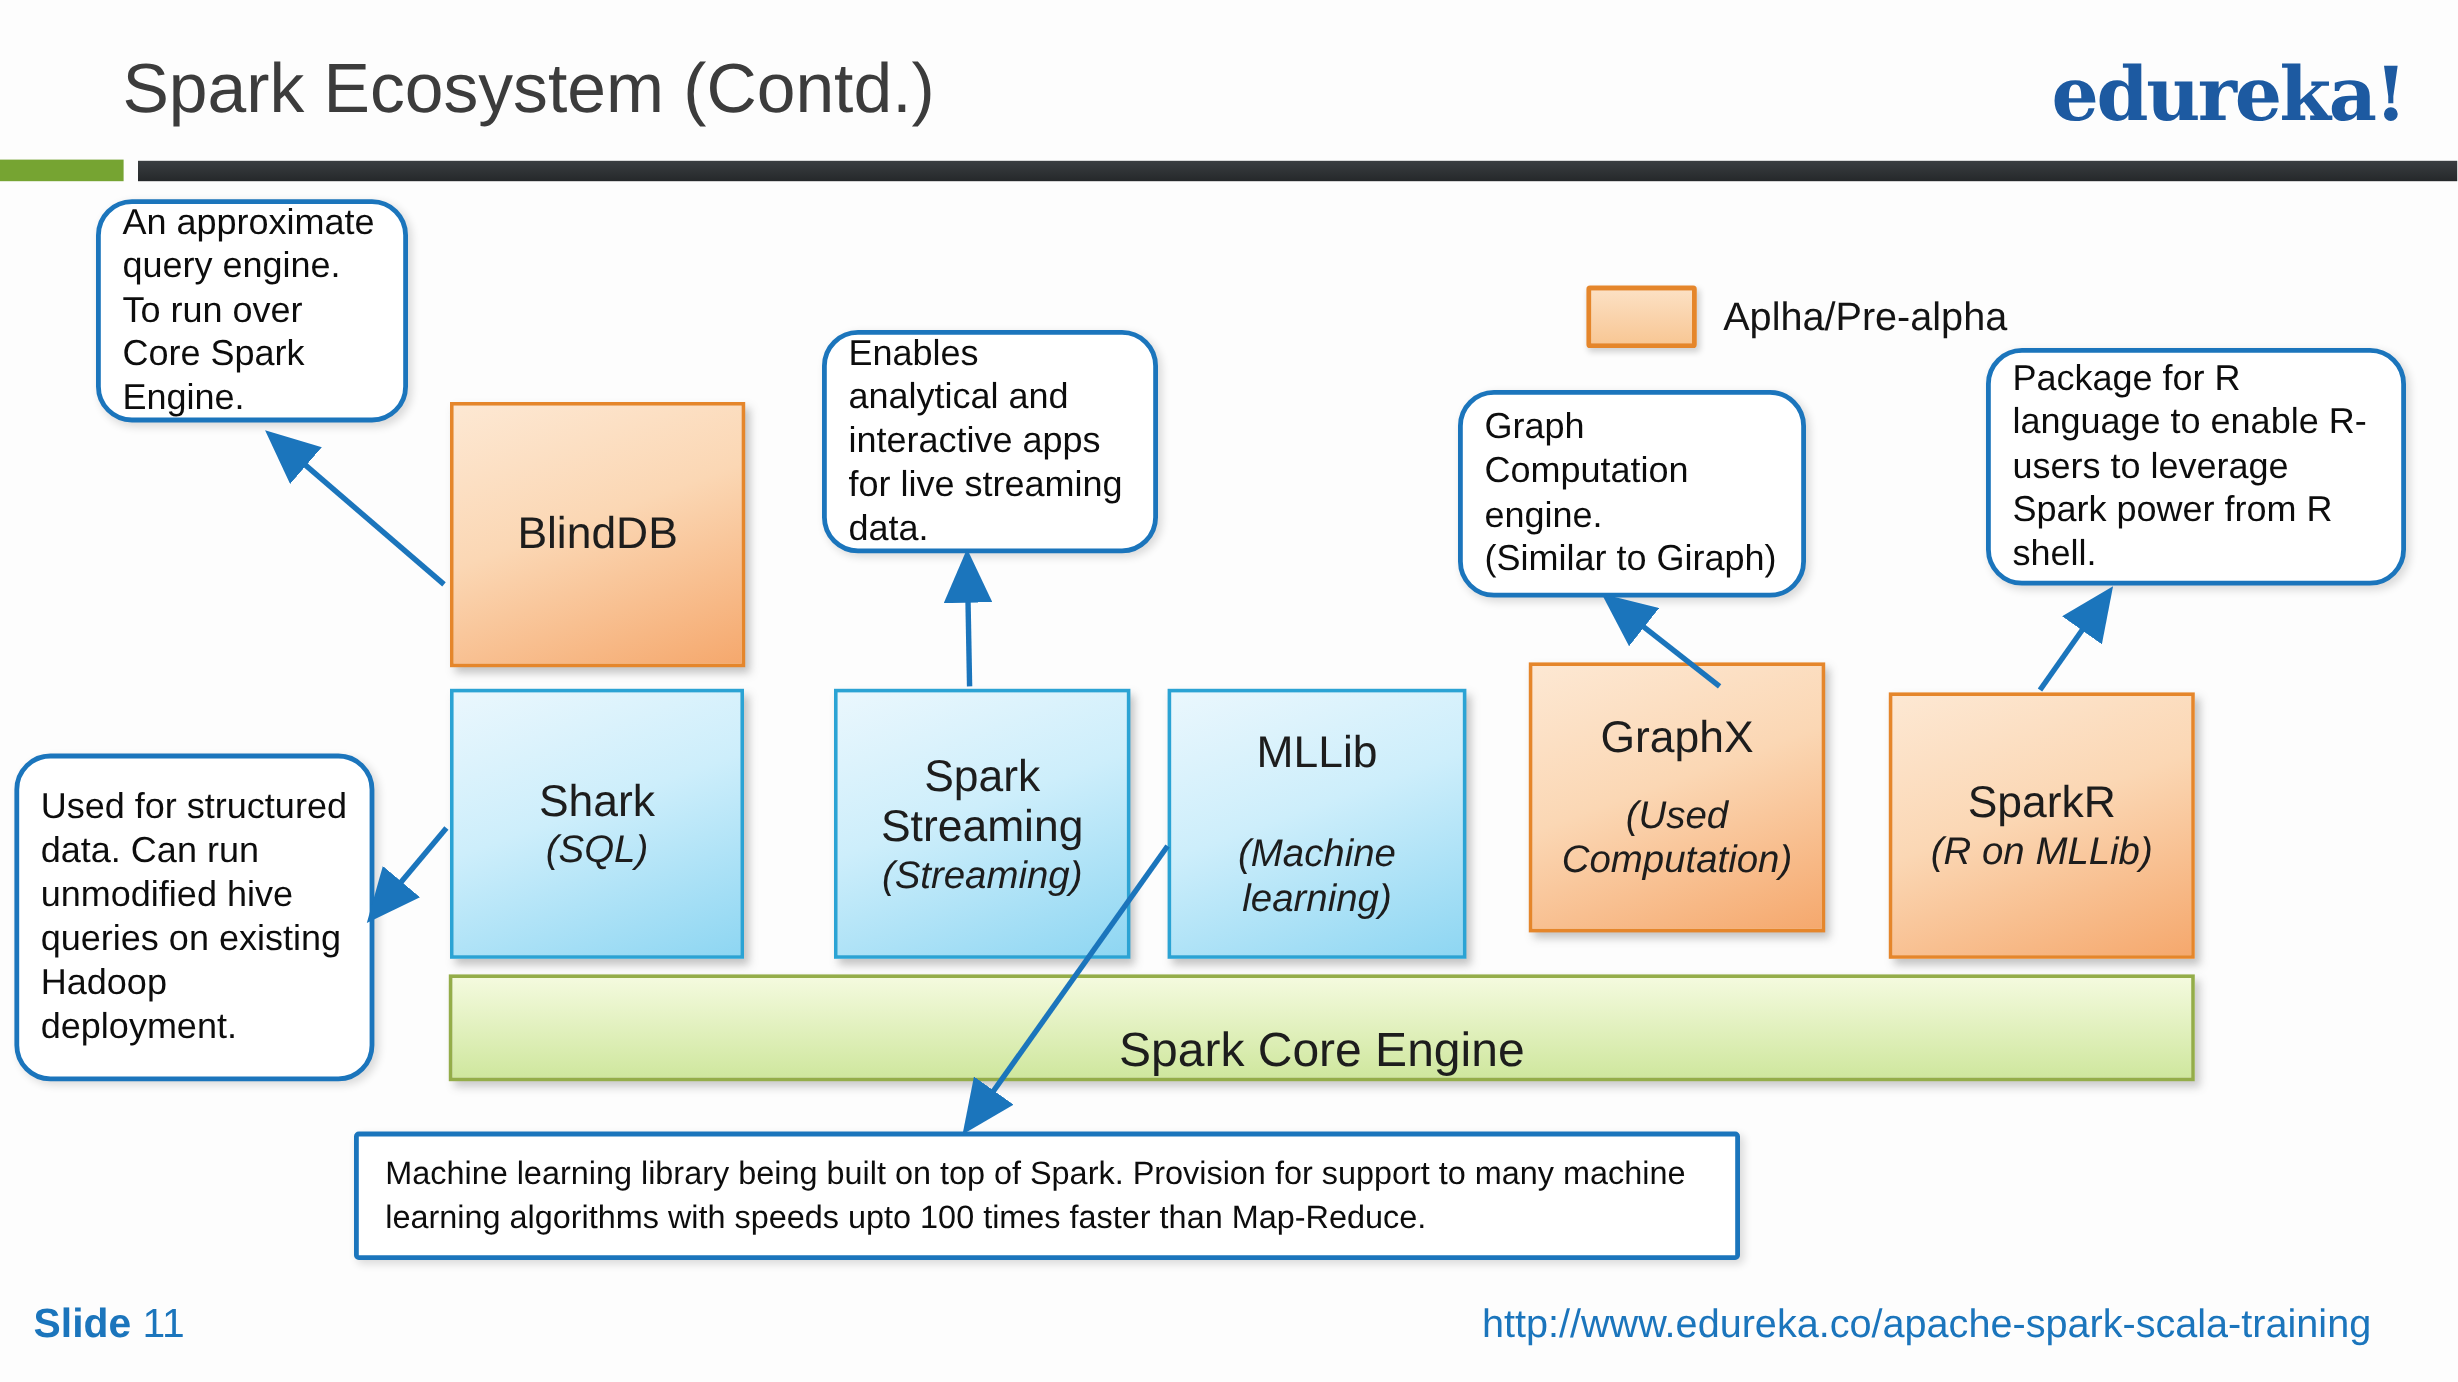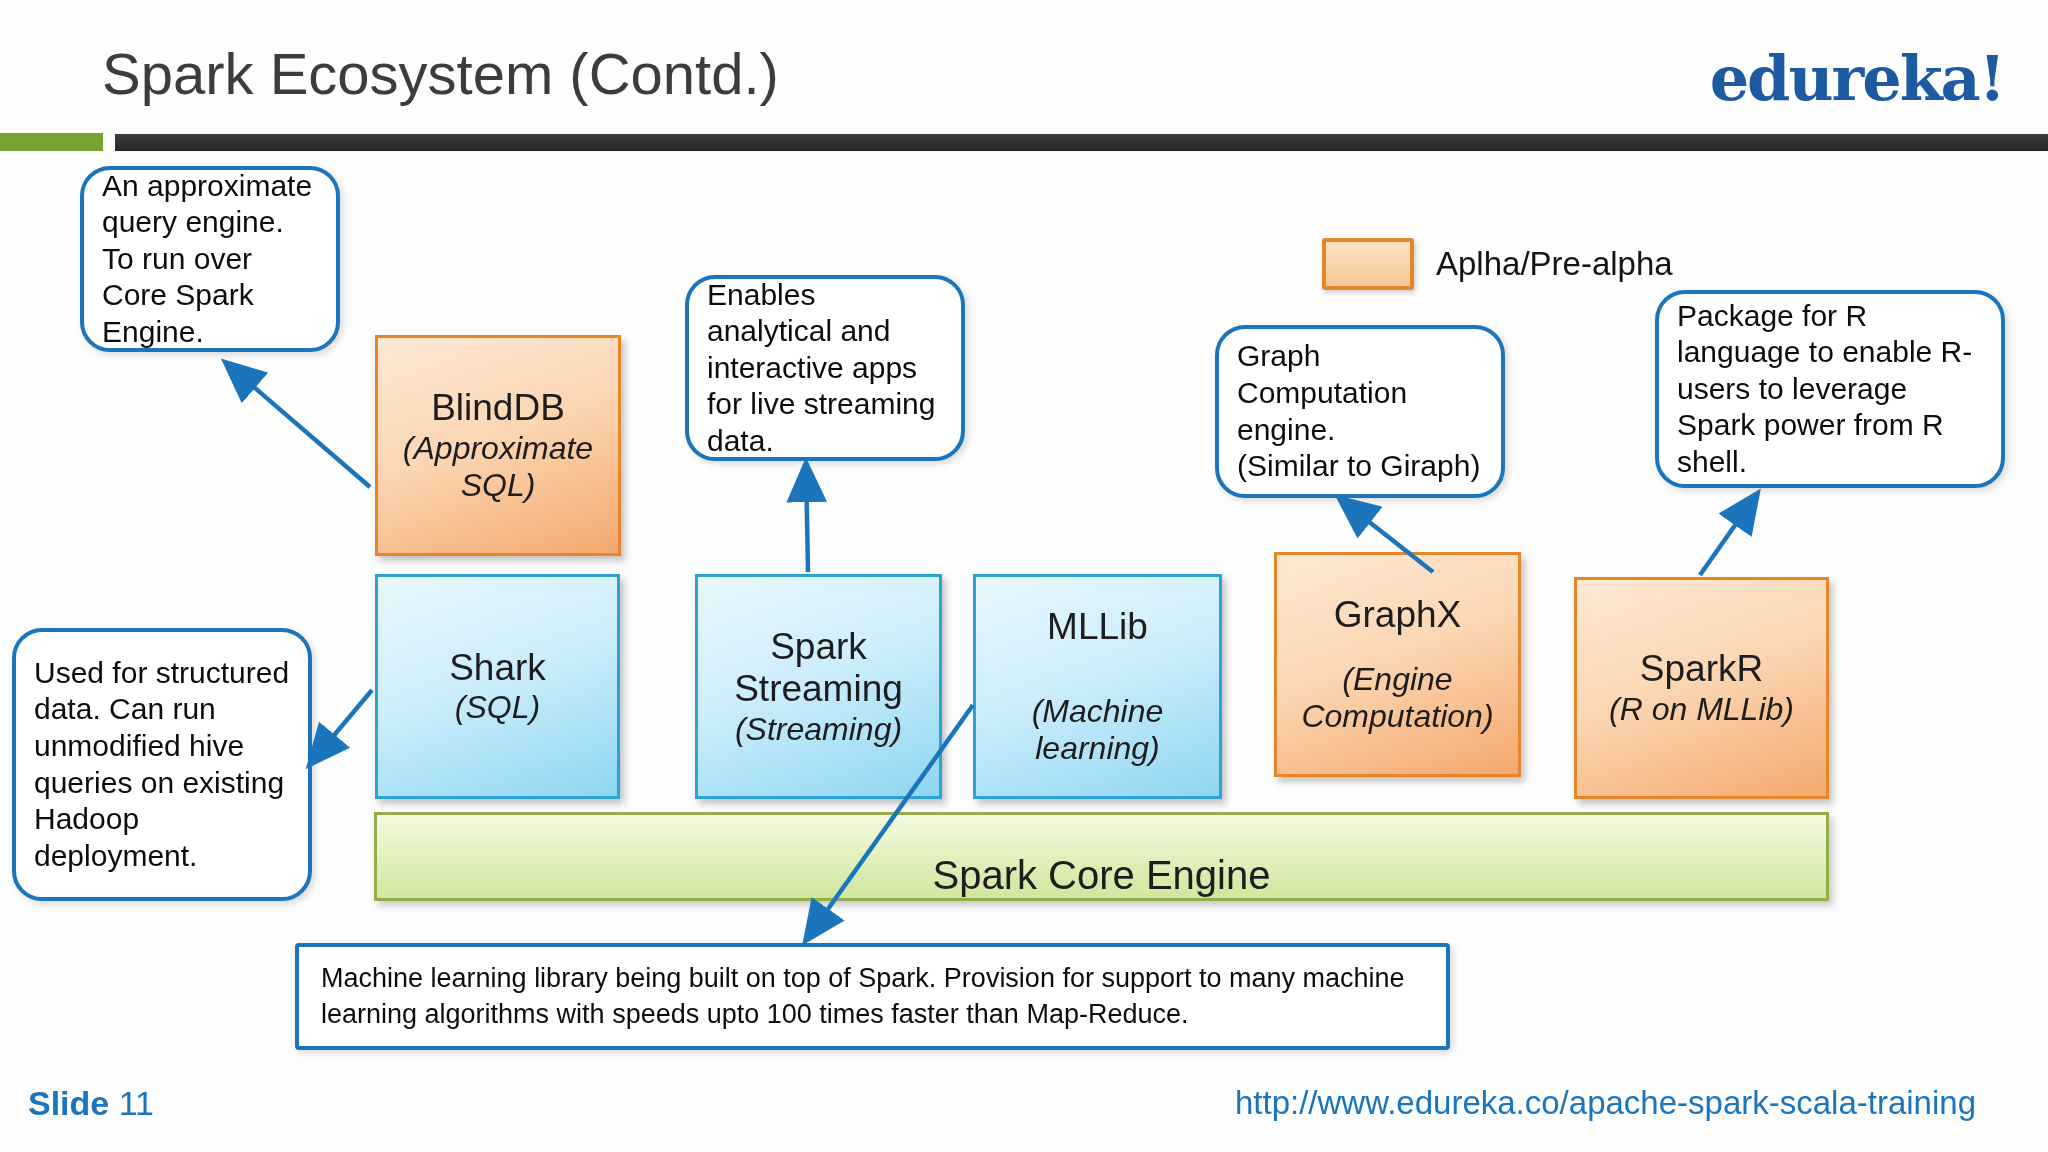--- a/index.html
+++ b/index.html
@@ -83,41 +83,40 @@
   <div class="callout" style="left:12px;top:628px;width:292px;height:265px;">
     <div class="txt">Used for structured data. Can run unmodified hive queries on existing Hadoop deployment.</div>
   </div>
 
   <div class="callout wide" style="left:295px;top:943px;width:1147px;height:99px;border-radius:4px;">
     <div class="txt">Machine learning library being built on top of Spark. Provision for support to many machine learning  algorithms with speeds upto 100 times faster than Map-Reduce.</div>
   </div>
 
   <div class="box orange" style="left:375px;top:335px;width:240px;height:215px;">
     <div class="name">BlindDB</div>
-    <div class="sub">(Approximate SQL)</div>
   </div>
 
   <div class="box blue" style="left:375px;top:574px;width:239px;height:219px;">
     <div class="name">Shark</div>
     <div class="sub">(SQL)</div>
   </div>
 
   <div class="box blue" style="left:676px;top:574px;width:241px;height:219px;margin-left:19px;">
     <div class="name">Spark Streaming</div>
     <div class="sub">(Streaming)</div>
   </div>
 
   <div class="box blue" style="left:973px;top:574px;width:243px;height:219px;gap:44px;">
     <div class="name">MLLib</div>
     <div class="sub">(Machine learning)</div>
   </div>
 
   <div class="box orange" style="left:1274px;top:552px;width:241px;height:219px;gap:25px;">
     <div class="name">GraphX</div>
-    <div class="sub">(Engine Computation)</div>
+    <div class="sub">(Used Computation)</div>
   </div>
 
   <div class="box orange" style="left:1574px;top:577px;width:249px;height:216px;">
     <div class="name">SparkR</div>
     <div class="sub">(R on MLLib)</div>
   </div>
 
   <div class="core">
     <div class="lbl">Spark Core Engine</div>
   </div>

